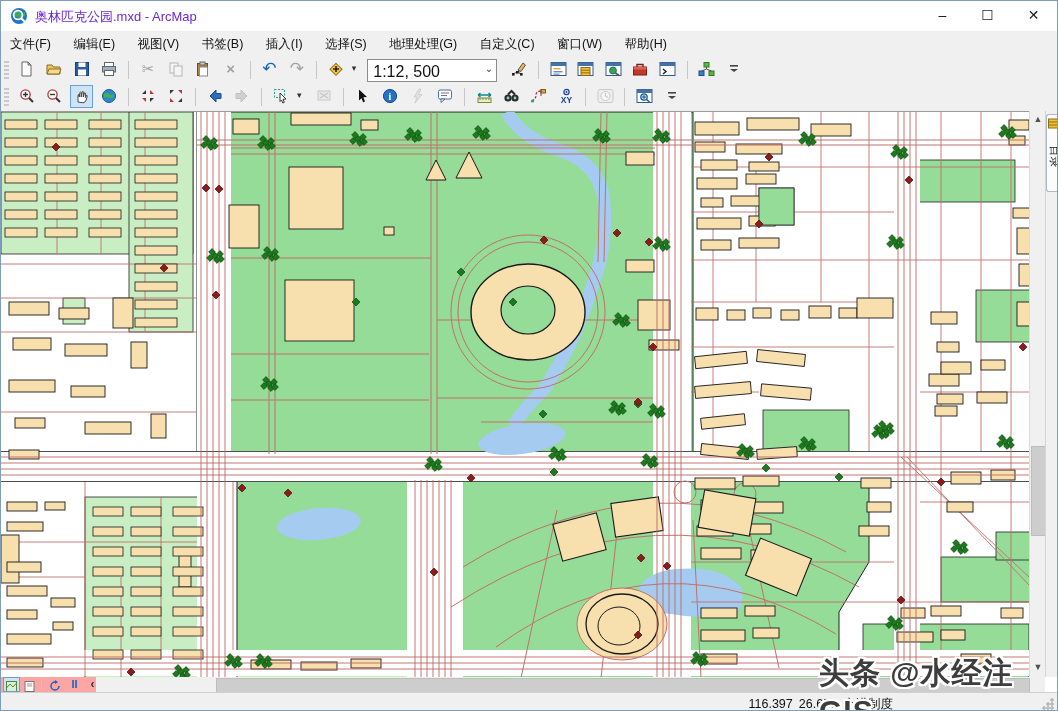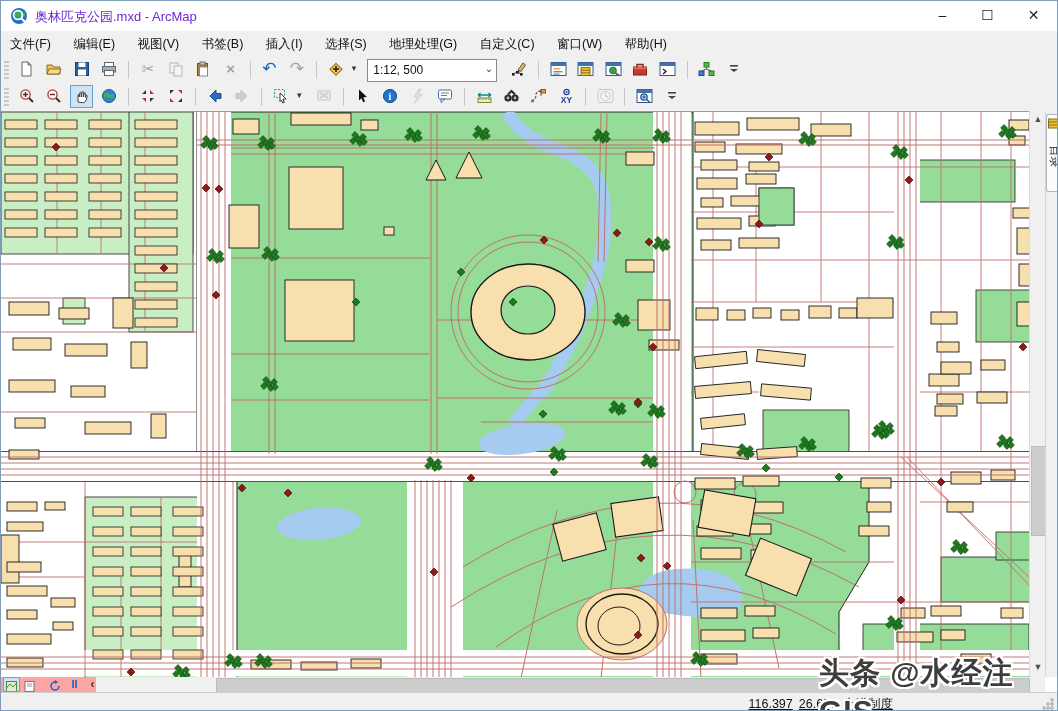--- a/index.html
+++ b/index.html
@@ -25,21 +25,21 @@
     background:repeating-linear-gradient(#c9c9c9 0 2px,#f0f0f0 2px 4px);}
   .tbtn{display:inline-block;width:23px;height:23px;margin-top:1px;vertical-align:top;text-align:center;position:relative;}
   .tbtn svg{margin-top:3px;}
   .tbtn.txt{font-size:15px;line-height:22px;color:#222;}
   .tbtn.disabled{opacity:.38;filter:grayscale(1);}
   .tbtn.selected{background:#cfe3f7;border:1px solid #66a1d2;box-sizing:border-box;}
   .tsep{display:inline-block;width:1px;height:18px;background:#c6c6c6;margin:4px 3px 0 3px;vertical-align:top;}
   .caret{display:inline-block;width:11px;height:23px;font-size:9px;line-height:23px;color:#333;vertical-align:top;}
   #scalebox{display:inline-block;width:128px;height:21px;margin-top:2px;background:#fff;border:1px solid #8a8a8a;
     vertical-align:top;position:relative;}
-  #scaletext{position:absolute;left:5px;top:3px;font-size:12px;color:#111;}
+  #scaletext{position:absolute;left:5px;top:3px;font-size:16px;color:#111;}
   #scalechev{position:absolute;right:3px;top:3px;font-size:10px;color:#444;}
   
   #mapwrap{position:absolute;left:0;top:110px;width:1028px;height:566px;background:#fff;border-top:1px solid #9a9a9a;}
   
   #vscroll{position:absolute;left:1028px;top:110px;width:16px;height:566px;background:#f0f0f0;border-left:1px solid #dcdcdc;}
   .varrow{position:absolute;left:0;width:16px;height:16px;text-align:center;font-size:9px;color:#505050;line-height:16px;}
   #vthumb{position:absolute;left:1px;top:335px;width:13px;height:88px;background:#cdcdcd;border:1px solid #bdbdbd;}
   
   #dockstrip{position:absolute;left:1044px;top:110px;width:14px;height:566px;background:#f0f0f0;border-left:1px solid #d5d5d5;}
   #cattab{position:absolute;left:0px;top:3px;width:13px;height:76px;background:#fcfcfc;border:1px solid #aeb7c2;
@@ -50,21 +50,21 @@
   .vbtn{position:absolute;top:1px;width:15px;height:13px;text-align:center;}
   .vbtn svg{margin-top:1px;}
   .vbtn.selected{background:#cfe3f7;outline:1px solid #66a1d2;}
   #vbsep{position:absolute;left:40px;top:2px;width:1px;height:11px;background:#c6c6c6;}
   .vglyph{font-size:11px;line-height:13px;color:#1565c0;font-weight:bold;}
   #hscroll-track{position:absolute;left:95px;top:0px;width:949px;height:15px;background:#f0f0f0;}
   #hthumb{position:absolute;left:120px;top:1px;width:812px;height:13px;background:#cdcdcd;border:1px solid #bdbdbd;}
   
   #statusbar{position:absolute;left:0;top:691px;width:100%;height:20px;background:#f0f0f0;border-top:1px solid #d0d0d0;}
   #coords{position:absolute;right:158px;top:3px;font-size:12.5px;color:#111;}
-  #coords span{margin-right:6px;text-decoration:underline;}
+  #coords span{margin-right:6px;}
   #grip{position:absolute;right:3px;top:5px;width:12px;height:12px;
     background:
      radial-gradient(circle at 10px 2px,#bbb 1.5px,transparent 2px),
      radial-gradient(circle at 6px 6px,#bbb 1.5px,transparent 2px),
      radial-gradient(circle at 10px 6px,#bbb 1.5px,transparent 2px),
      radial-gradient(circle at 2px 10px,#bbb 1.5px,transparent 2px),
      radial-gradient(circle at 6px 10px,#bbb 1.5px,transparent 2px),
      radial-gradient(circle at 10px 10px,#bbb 1.5px,transparent 2px);}
   
   #watermark{position:absolute;left:818px;top:652px;font-size:30px;font-weight:bold;color:#3d3d3d;letter-spacing:1px;

